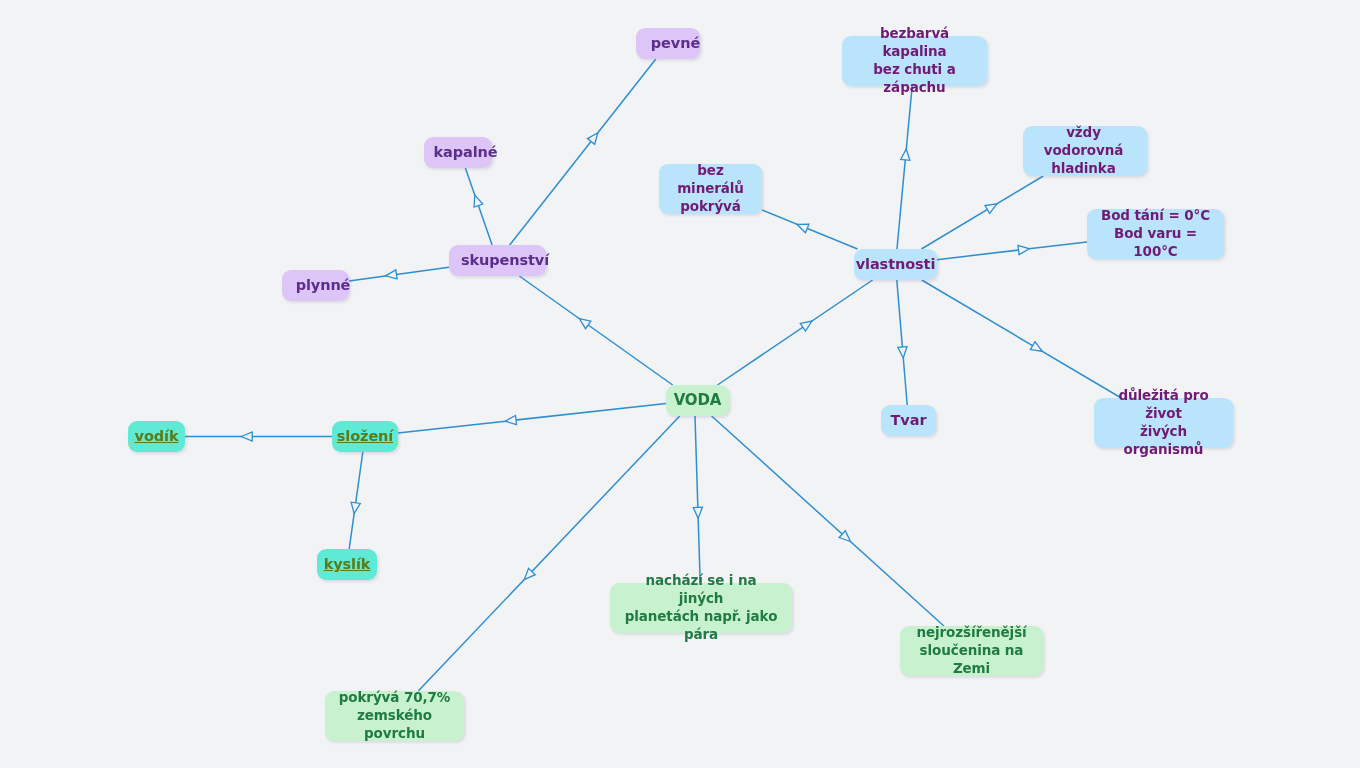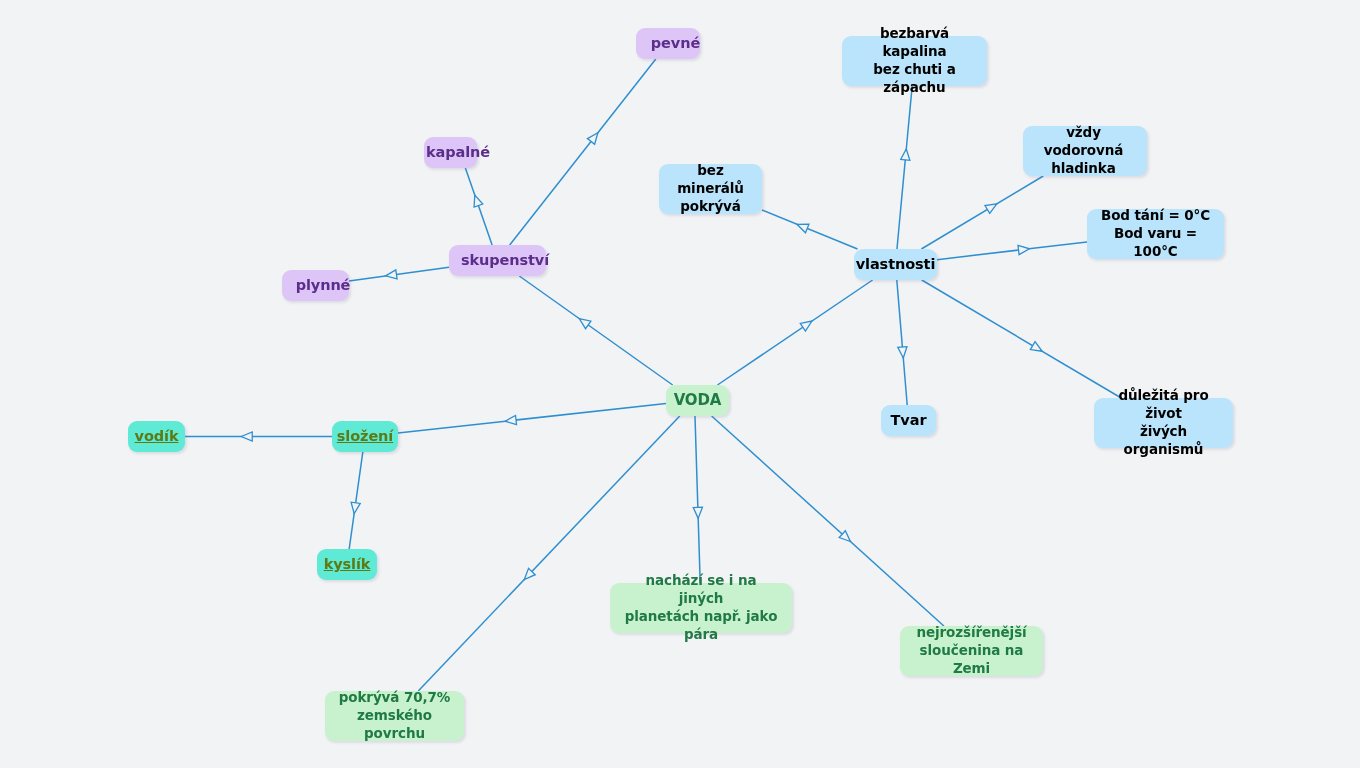--- a/index.html
+++ b/index.html
@@ -41,21 +41,21 @@
     padding: 5px 11px;
     box-shadow: 1.5px 2px 2.5px rgba(110,120,140,0.17);
     letter-spacing: -0.1px;
   }
   .n-green {
     background: #c8f2ce;
     color: #1f7a43;
   }
   .n-blue {
     background: #b9e4fb;
-    color: #000000;
+    color: #701a75;
   }
   .n-purple {
     background: #ddc6f7;
     color: #5b2e8c;
     padding-left: 26px;
   }
   .n-yellow {
     background: #5eead4;
     color: #5d7a14;
     text-decoration: underline;
@@ -101,21 +101,21 @@
       <polygon points="1042.1641352151726,351.2397963865853 1030.354406172313,349.59958300588085 1035.0377019462373,341.6808242209486" fill="#f2f3f5" stroke="#2e8fd0" stroke-width="1.3" stroke-linejoin="miter"></polygon>
       <line x1="332" y1="436.5" x2="185" y2="436.5" stroke="#2e8fd0" stroke-width="1.5"></line>
       <polygon points="241.24,436.5 252.24,431.9 252.24,441.1" fill="#f2f3f5" stroke="#2e8fd0" stroke-width="1.3" stroke-linejoin="miter"></polygon>
       <line x1="362.8203125" y1="452" x2="349.1796875" y2="549" stroke="#2e8fd0" stroke-width="1.5"></line>
       <polygon points="354.14284842730495,513.7064111836091 351.11947131004007,502.17301659195493 360.22983183535,503.45416104082665" fill="#f2f3f5" stroke="#2e8fd0" stroke-width="1.3" stroke-linejoin="miter"></polygon>
     </svg>
   <div id="node-layer">
       <div class="node n-green t-root" style="left: 666px; top: 385px; width: 63px; height: 31px;">VODA</div>
       <div class="node n-purple t-branch" style="left: 449px; top: 245px; width: 97px; height: 31px;">skupenství</div>
       <div class="node n-purple t-branch" style="left: 636px; top: 28px; width: 64px; height: 31px;">pevné</div>
-      <div class="node n-purple t-branch" style="left: 424px; top: 137px; width: 53px; height: 31px;">kapalné</div>
+      <div class="node n-purple t-branch" style="left: 424px; top: 137px; width: 68px; height: 31px;">kapalné</div>
       <div class="node n-purple t-branch" style="left: 282px; top: 270px; width: 67px; height: 31px;">plynné</div>
       <div class="node n-blue t-branch" style="left: 854px; top: 249px; width: 83px; height: 31px;">vlastnosti</div>
       <div class="node n-blue t-leaf" style="left: 842px; top: 36px; width: 145px; height: 50px;">bezbarvá kapalina
 bez chuti a zápachu</div>
       <div class="node n-blue t-leaf" style="left: 659px; top: 164px; width: 103px; height: 50px;">bez minerálů
 pokrývá</div>
       <div class="node n-blue t-leaf" style="left: 1023px; top: 126px; width: 124px; height: 50px; padding-left: 8px;">vždy vodorovná
 hladinka</div>
       <div class="node n-blue t-leaf" style="left: 1087px; top: 209px; width: 137px; height: 50px;">Bod tání = 0°C
 Bod varu = 100°C</div>

